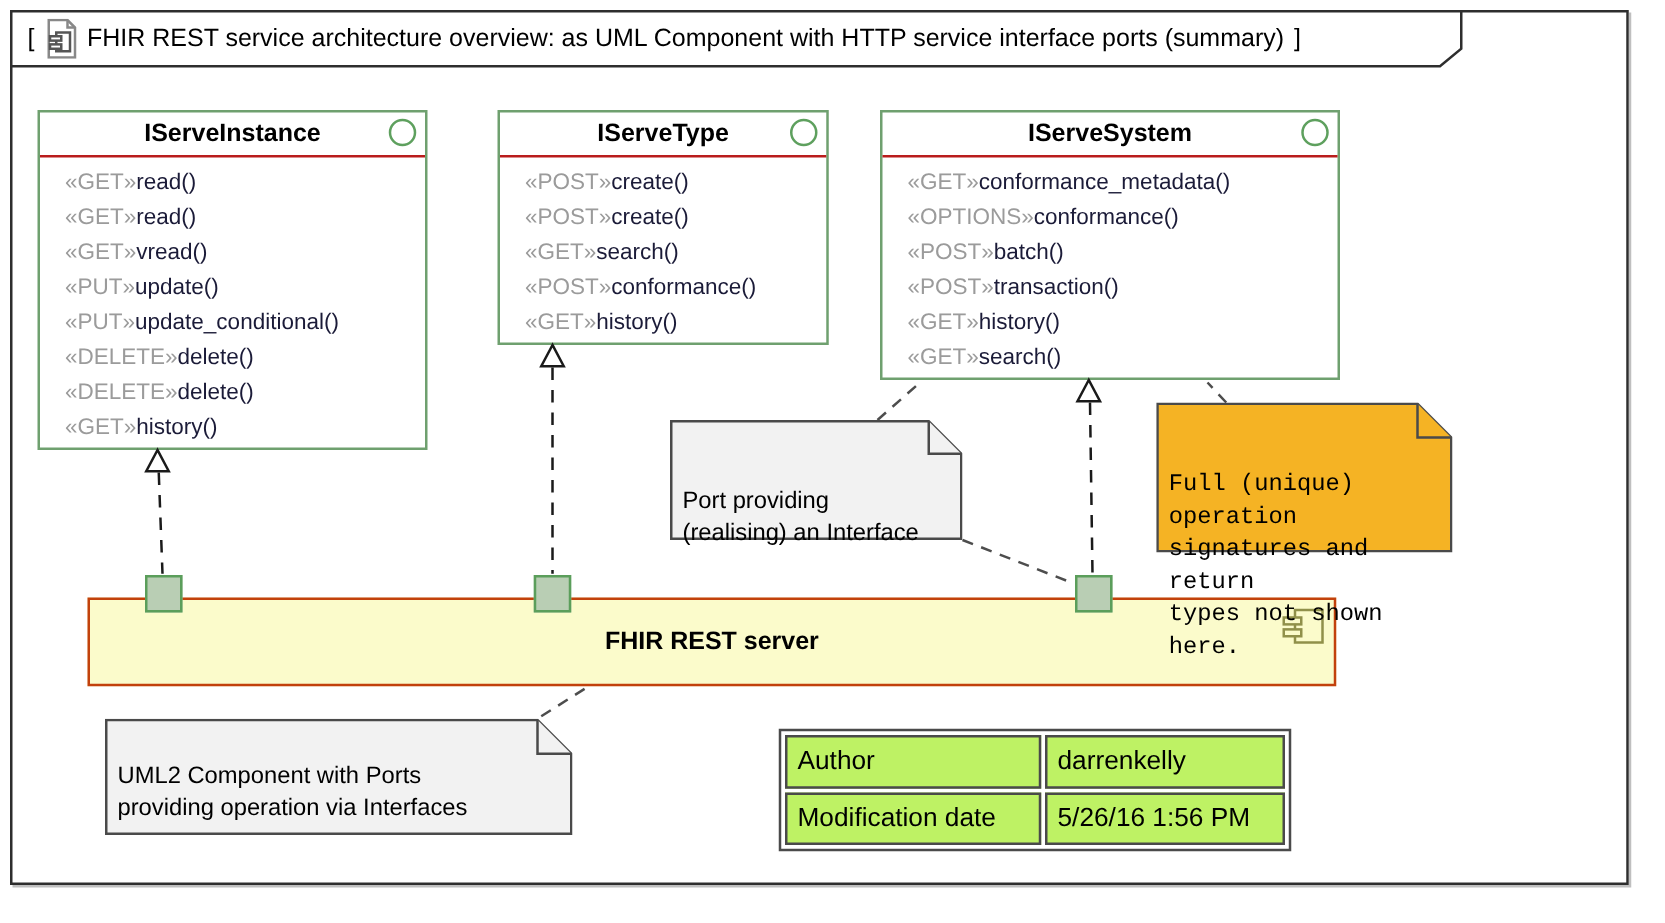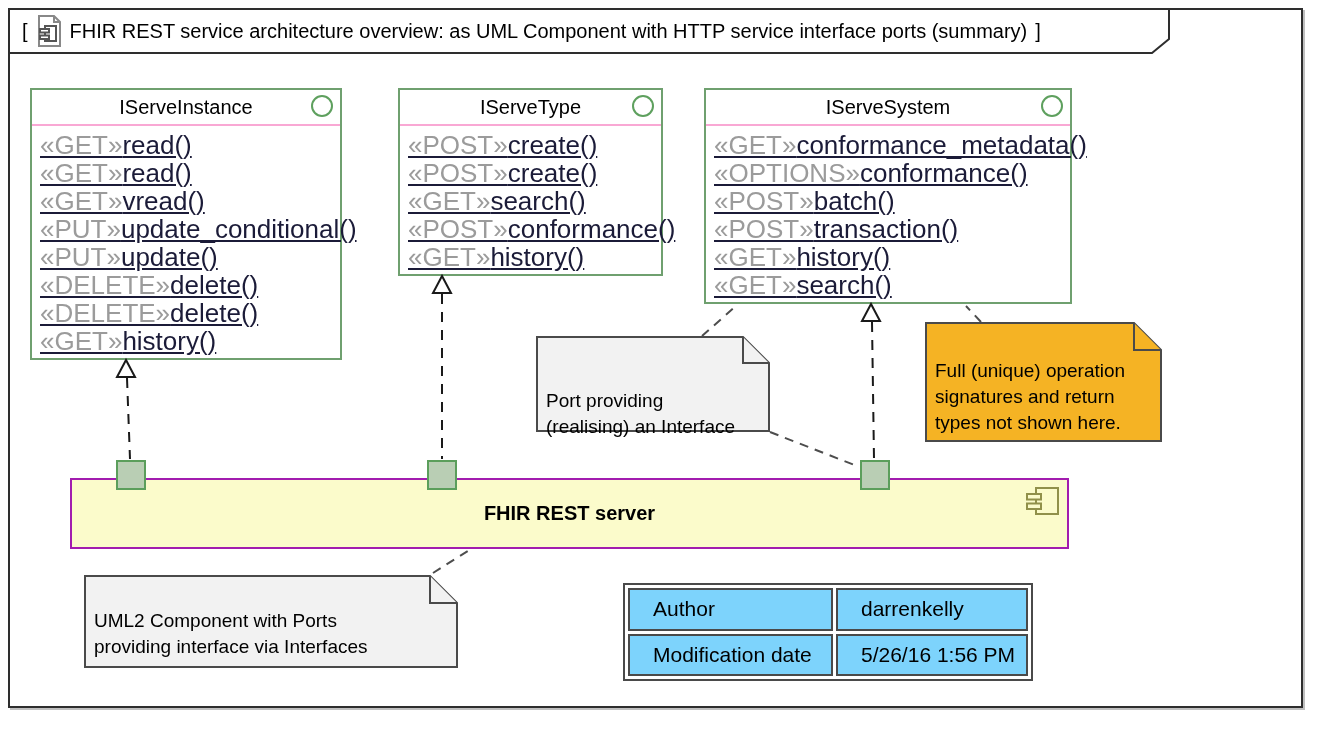--- a/index.html
+++ b/index.html
@@ -5,44 +5,44 @@
   html,body{margin:0;padding:0;background:#fff;}
   .canvas{position:relative;width:1332px;height:738px;background:#fff;
           font-family:"Liberation Sans",sans-serif;color:#000;overflow:hidden;}
   .frame{position:absolute;left:8px;top:8px;width:1291px;height:696px;
          border:2px solid #2e2e2e;box-shadow:2px 2px 0 rgba(0,0,0,.25);}
   .tab-svg{position:absolute;left:8px;top:8px;}
   .tab-title{position:absolute;left:22px;top:16px;height:30px;display:flex;
              align-items:center;gap:8px;font-size:20px;white-space:nowrap;}
   
   .iface{position:absolute;background:#fff;border:2px solid #6fa06f;box-sizing:border-box;}
-  .iface-header{position:relative;height:34px;border-bottom:2px solid #f9a8d4;
+  .iface-header{position:relative;height:34px;border-bottom:2px solid #b91c1c;
                 display:flex;align-items:center;justify-content:center;
-                font-weight:normal;font-size:20px;}
+                font-weight:bold;font-size:20px;}
   .lollipop{position:absolute;right:7px;top:5px;width:18px;height:18px;
             border:2px solid #5ea05e;border-radius:50%;background:#fff;}
-  .ops{padding:5px 8px 6px 8px;font-size:26px;line-height:28px;color:#1b1b38;white-space:nowrap;text-decoration:underline;}
+  .ops{padding:5px 8px 6px 20px;font-size:18px;line-height:28px;color:#1b1b38;white-space:nowrap;}
   .st{color:#9b9b9b;}
   
   .component{position:absolute;left:70px;top:478px;width:995px;height:67px;
-             background:#fbfbcb;border:2px solid #a21caf;}
+             background:#fbfbcb;border:2px solid #c2410c;}
   .component-label{position:absolute;inset:0;display:flex;align-items:center;
                    justify-content:center;font-weight:bold;font-size:20px;}
   .component-icon{position:absolute;right:6px;top:6px;}
   .port{position:absolute;width:26px;height:26px;background:#b9ceb4;
         border:2px solid #5b9e5b;z-index:12;}
   
   .note{position:absolute;z-index:11;}
   .note-text{position:absolute;left:10px;right:6px;font-size:19px;line-height:26px;color:#000;}
   
   .info-table{position:absolute;left:623px;top:583px;width:400px;height:88px;
               border:2px solid #4a4a4a;padding:3px;display:grid;
               grid-template-columns:205px 1fr;grid-auto-rows:1fr;gap:3px;background:#fff;z-index:11;}
   .cell{border:2px solid #4a4a4a;display:flex;align-items:center;
-        padding-left:23px;font-size:21px;white-space:nowrap;background:#7dd3fc;}
+        padding-left:8px;font-size:21px;white-space:nowrap;background:#bef264;}
   .overlay{position:absolute;left:0;top:0;z-index:6;pointer-events:none;}
 </style>
 </head>
 <body>
 
 <div class="canvas">
 
   <div class="frame"></div>
 
   <svg class="tab-svg" width="1164" height="48">
@@ -84,23 +84,23 @@
       <span class="lollipop"></span>
     </div>
     <div class="ops">
 
         <div><span class="st">«GET»</span><span>read()</span></div>
 
         <div><span class="st">«GET»</span><span>read()</span></div>
 
         <div><span class="st">«GET»</span><span>vread()</span></div>
 
+        <div><span class="st">«PUT»</span><span>update()</span></div>
+
         <div><span class="st">«PUT»</span><span>update_conditional()</span></div>
-
-        <div><span class="st">«PUT»</span><span>update()</span></div>
 
         <div><span class="st">«DELETE»</span><span>delete()</span></div>
 
         <div><span class="st">«DELETE»</span><span>delete()</span></div>
 
         <div><span class="st">«GET»</span><span>history()</span></div>
       </div>
   </div>
 
   <div class="iface" style="left:398px;top:88px;width:265px;height:188px;">
@@ -166,37 +166,37 @@
     <div>Port providing</div>
         <div>(realising) an Interface</div>
       </div>
   </div>
 
   <div class="note" style="left:925px;top:322px;width:237px;height:120px;">
     <svg width="237" height="120">
       <path d="M1 1 H209 L236 28 V119 H1 Z" fill="#f5b324" stroke="#4a4a4a" stroke-width="2"></path>
       <path d="M209 1 V28 H236" fill="#f5b324" stroke="#4a4a4a" stroke-width="2"></path>
     </svg>
-    <div class="note-text" style="top:36px;">
+    <div class="note-text" style="top:52px;font-family:Liberation Mono, monospace;">
 
     <div>Full (unique) operation</div>
         <div>signatures and return</div>
         <div>types not shown here.</div>
       </div>
   </div>
 
   <div class="note" style="left:84px;top:575px;width:374px;height:93px;">
     <svg width="374" height="93">
       <path d="M1 1 H346 L373 28 V92 H1 Z" fill="#f2f2f2" stroke="#4a4a4a" stroke-width="2"></path>
       <path d="M346 1 V28 H373" fill="#f2f2f2" stroke="#4a4a4a" stroke-width="2"></path>
     </svg>
     <div class="note-text" style="top:33px;">
 
     <div>UML2 Component with Ports</div>
-        <div>providing interface via Interfaces</div>
+        <div>providing operation via Interfaces</div>
       </div>
   </div>
 
   <div class="info-table">
 
       <div class="cell">Author</div>
       <div class="cell">darrenkelly</div>
 
       <div class="cell">Modification date</div>
       <div class="cell">5/26/16 1:56 PM</div>

